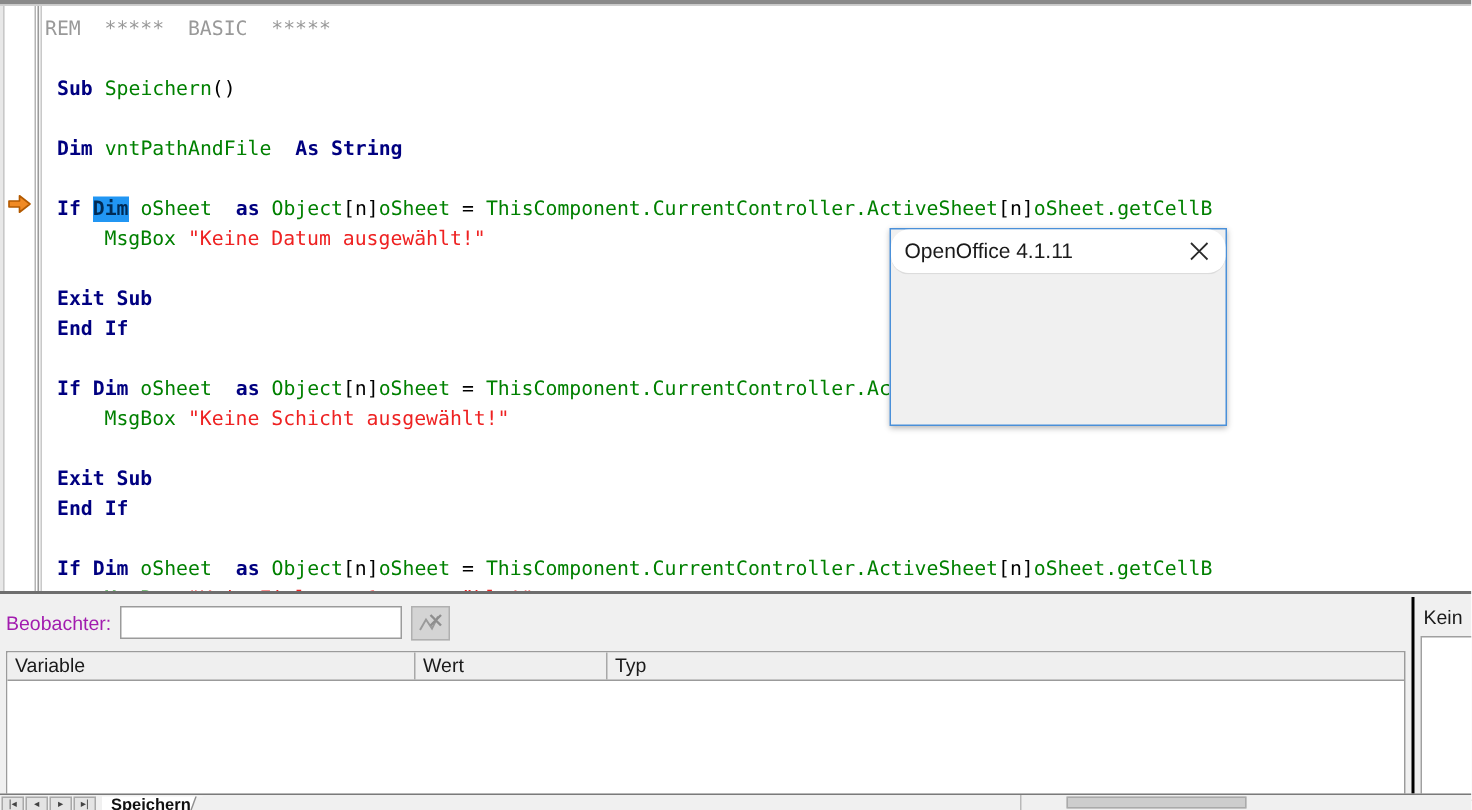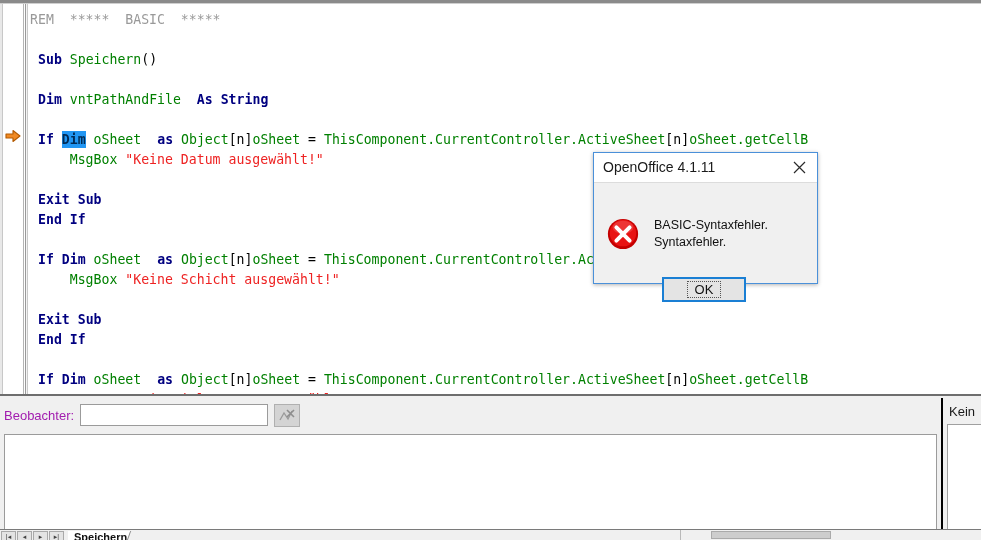--- a/index.html
+++ b/index.html
@@ -297,20 +297,21 @@
     box-shadow: 0 1px 4px rgba(0,0,0,0.30);
     box-sizing: border-box;
     z-index: 50;
   }
   .dlg-title {
     position: relative;
     height: 30px;
     background: #ffffff;
     border-bottom: 1px solid #dcdcdc;
     box-sizing: border-box;
+    border-radius: 12px;
   }
   .dlg-title-text {
     position: absolute;
     left: 9px; top: 6px;
     font-size: 14px;
     color: #1a1a1a;
     font-family: "Liberation Sans", sans-serif;
   }
   .dlg-close {
     position: absolute;
@@ -391,20 +392,25 @@
           <input class="watch-input" type="text" value="" style="">
           <div class="watch-btn">
             <svg width="17" height="15" viewBox="0 0 17 15">
               <path d="M1 12 L5 5 L9 11 L13 3" fill="none" stroke="#9a9a9a" stroke-width="1.3"></path>
               <path d="M8 2 L15 9 M15 2 L8 9" stroke="#8e8e8e" stroke-width="1.6"></path>
             </svg>
           </div>
         </div>
 
         <div class="watch-table">
+          <div class="wt-head">
+            <div class="wt-col c1">Variable</div>
+            <div class="wt-col c2">Wert</div>
+            <div class="wt-col c3">Typ</div>
+          </div>
           <div class="wt-body"></div>
         </div>
       </div>
 
       <div class="stack-pane">
         <div class="stack-title">Kein</div>
         <div class="stack-list"></div>
       </div>
 
     </div>
@@ -426,30 +432,15 @@
 
   <div class="dialog">
     <div class="dlg-title">
       <span class="dlg-title-text">OpenOffice 4.1.11</span>
       <div class="dlg-close">
         <svg width="15" height="15" viewBox="0 0 15 15">
           <path d="M2 2 L13 13 M13 2 L2 13" stroke="#2b2b2b" stroke-width="1.2"></path>
         </svg>
       </div>
     </div>
-    <div class="dlg-body">
-      <svg class="dlg-icon" viewBox="0 0 36 36">
-        <circle cx="18" cy="18" r="16" fill="#c40000"></circle>
-        <circle cx="18" cy="17" r="14" fill="#e81313"></circle>
-        <ellipse cx="18" cy="11" rx="11" ry="7" fill="#f05050" opacity="0.55"></ellipse>
-        <path d="M11 11 L25 25 M25 11 L11 25" stroke="#ffffff" stroke-width="4.2" stroke-linecap="round"></path>
-      </svg>
-      <div class="dlg-msg">
-        <div>BASIC-Syntaxfehler.</div>
-        <div>Syntaxfehler.</div>
-      </div>
-      <div class="dlg-ok">
-        <span class="dlg-ok-inner">OK</span>
-      </div>
-    </div>
   </div>
 
 </div>
 
 </body></html>

